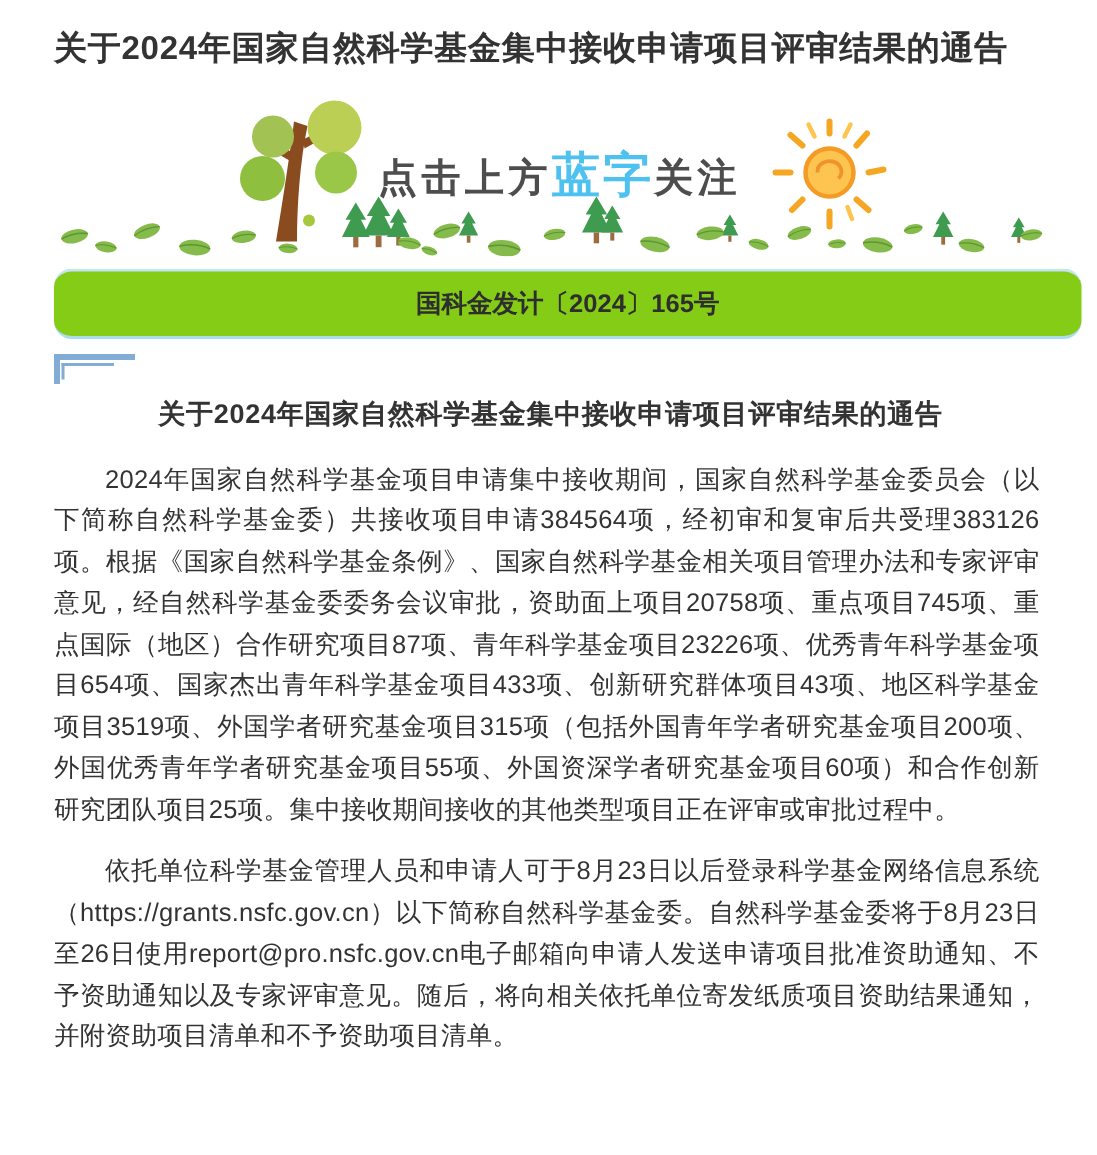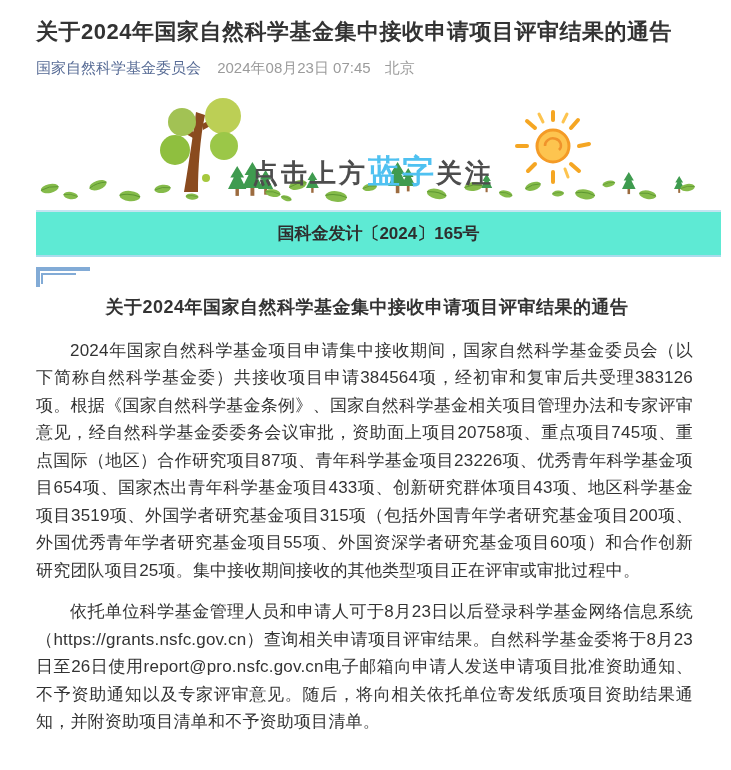--- a/index.html
+++ b/index.html
@@ -22,35 +22,35 @@
   }
   .byline{font-size:15px;margin:0 0 12px 0;white-space:nowrap;}
   .byline .account{color:#576b95;text-decoration:none;margin-right:12px;cursor:pointer;}
   .byline .date{color:#9b9b9b;margin-right:10px;}
   .byline .loc{color:#9b9b9b;}
 
   
   .banner{position:relative;height:112px;margin:2px 0 8px 0;overflow:hidden;}
   .banner svg{position:absolute;left:0;top:0;}
   .banner-text{
-    position:absolute;left:216px;top:60px;
+    position:absolute;left:216px;top:36px;
     font-weight:700;color:#4d4d4d;
     font-size:26px;letter-spacing:3px;white-space:nowrap;
   }
   .banner-text .blue{color:#4fc1f1;font-size:32px;letter-spacing:2px;}
 
   
   .doc-number{
     margin-right:-23px;
-    background:#5eead4;
+    background:#84cc16;
     border-top:2px solid #c4e4f1;
     border-bottom:2px solid #aadcec;
     height:43px;line-height:43px;
     text-align:center;
-    font-size:17px;font-weight:700;color:#2e2e2e;
+    font-size:17px;font-weight:700;color:#2e2e2e;border-radius:12px;
   }
 
   
   .corner{
     margin-top:10px;
     width:50px;height:16px;
     border-top:4px solid #82abd6;
     border-left:4px solid #82abd6;
     position:relative;
   }
@@ -78,25 +78,20 @@
     letter-spacing:.2px;
   }
 </style>
 </head>
 <body>
 
 <article class="article">
 
   <h1 class="title">关于2024年国家自然科学基金集中接收申请项目评审结果的通告</h1>
 
-  <div class="byline">
-    <a class="account">国家自然科学基金委员会</a>
-    <span class="date">2024年08月23日 07:45</span>
-    <span class="loc">北京</span>
-  </div>
 
   <div class="banner">
     <svg width="662" height="112" viewBox="0 0 662 112">
 
       <g>
         <path d="M160,22 C157,45 153,72 148,102 L162,102 C162,78 164,48 169,25 Z" fill="#8a4b1f"></path>
         <path d="M166,34 L186,24 L187,29 L167,40 Z" fill="#8a4b1f"></path>
         <path d="M158,42 L142,34 L141,39 L157,48 Z" fill="#8a4b1f"></path>
         <circle cx="187" cy="26" r="18" fill="#bccf55"></circle>
         <circle cx="146" cy="32" r="14" fill="#a2c254"></circle>
@@ -173,15 +168,15 @@
     <div class="banner-text"><span>点击上方</span><span class="blue">蓝字</span><span>关注</span></div>
   </div>
 
   <div class="doc-number">国科金发计〔2024〕165号</div>
 
   <div class="corner"></div>
 
   <h2 class="heading">关于2024年国家自然科学基金集中接收申请项目评审结果的通告</h2>
 
   <p class="para">2024年国家自然科学基金项目申请集中接收期间，国家自然科学基金委员会（以下简称自然科学基金委）共接收项目申请384564项，经初审和复审后共受理383126项。根据《国家自然科学基金条例》、国家自然科学基金相关项目管理办法和专家评审意见，经自然科学基金委委务会议审批，资助面上项目20758项、重点项目745项、重点国际（地区）合作研究项目87项、青年科学基金项目23226项、优秀青年科学基金项目654项、国家杰出青年科学基金项目433项、创新研究群体项目43项、地区科学基金项目3519项、外国学者研究基金项目315项（包括外国青年学者研究基金项目200项、外国优秀青年学者研究基金项目55项、外国资深学者研究基金项目60项）和合作创新研究团队项目25项。集中接收期间接收的其他类型项目正在评审或审批过程中。</p>
-  <p class="para">依托单位科学基金管理人员和申请人可于8月23日以后登录科学基金网络信息系统（https://grants.nsfc.gov.cn）查询相关申请项目评审结果。自然科学基金委将于8月23日至26日使用report@pro.nsfc.gov.cn电子邮箱向申请人发送申请项目批准资助通知、不予资助通知以及专家评审意见。随后，将向相关依托单位寄发纸质项目资助结果通知，并附资助项目清单和不予资助项目清单。</p>
+  <p class="para">依托单位科学基金管理人员和申请人可于8月23日以后登录科学基金网络信息系统（https://grants.nsfc.gov.cn）以下简称自然科学基金委。自然科学基金委将于8月23日至26日使用report@pro.nsfc.gov.cn电子邮箱向申请人发送申请项目批准资助通知、不予资助通知以及专家评审意见。随后，将向相关依托单位寄发纸质项目资助结果通知，并附资助项目清单和不予资助项目清单。</p>
 
 </article>
 
 </body></html>

